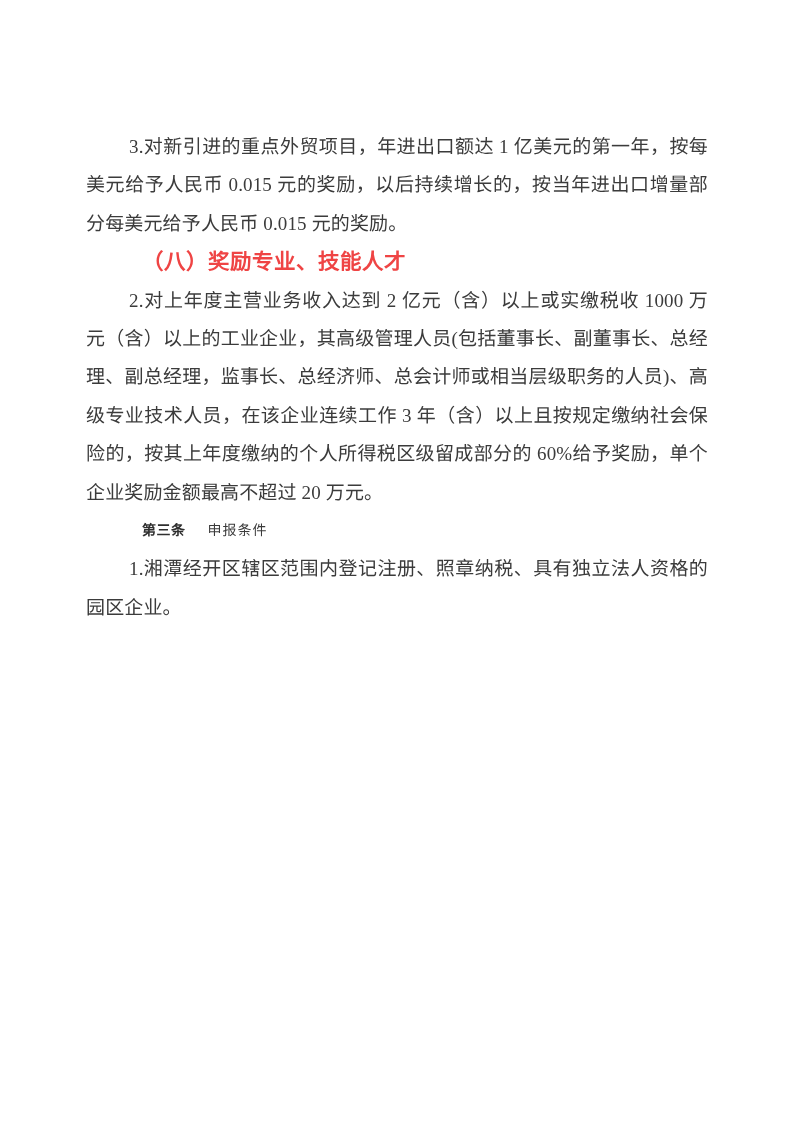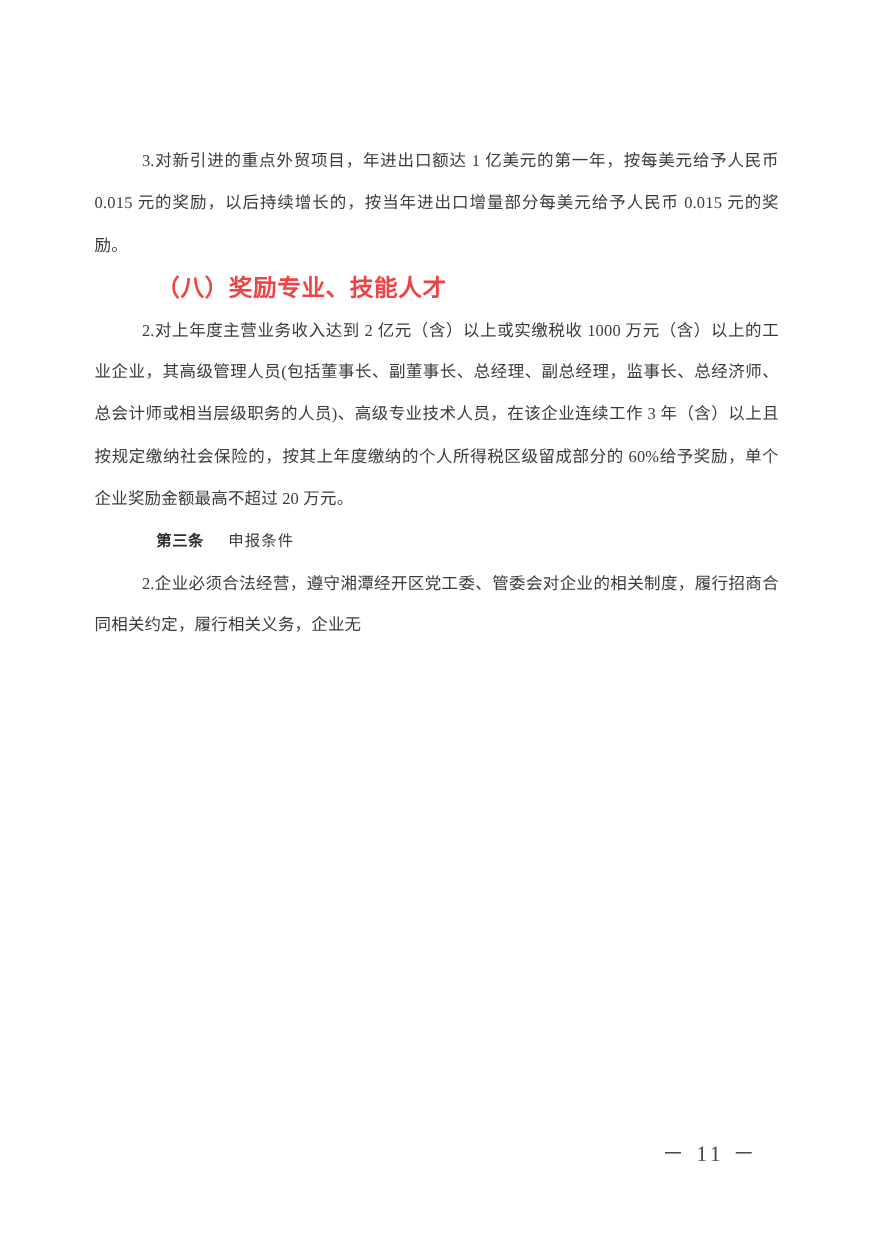--- a/index.html
+++ b/index.html
@@ -21,21 +21,21 @@
   }
   .content {
     position: absolute;
     left: 86px;
     top: 128px;
     width: 622px;
   }
   
   .para {
     font-family: "Liberation Serif", "DejaVu Serif", serif;
-    font-size: 15px;
+    font-size: 19px;
     line-height: 38.4px;
     color: #3b3b3b;
     text-align: justify;
     text-align-last: left;
     text-justify: inter-character;
     margin: 0;
     letter-spacing: 0.15px;
     -webkit-font-smoothing: antialiased;
   }
   .para.indent {
@@ -104,22 +104,19 @@
 
     <p class="para indent">3.对新引进的重点外贸项目，年进出口额达 1 亿美元的第一年，按每美元给予人民币 0.015 元的奖励，以后持续增长的，按当年进出口增量部分每美元给予人民币 0.015 元的奖励。</p>
 
     <p class="heading">（八）奖励专业、技能人才</p>
 
     <p class="para indent">2.对上年度主营业务收入达到 2 亿元（含）以上或实缴税收 1000 万元（含）以上的工业企业，其高级管理人员(包括董事长、副董事长、总经理、副总经理，监事长、总经济师、总会计师或相当层级职务的人员)、高级专业技术人员，在该企业连续工作 3 年（含）以上且按规定缴纳社会保险的，按其上年度缴纳的个人所得税区级留成部分的 60%给予奖励，单个企业奖励金额最高不超过 20 万元。</p>
 
 
     <p class="article"><span class="label">第三条</span><span class="title">申报条件</span></p>
 
+    <p class="para indent">1.湘潭经开区辖区范围内登记注册、照章纳税、具有独立法人资格的园区企业。</p>
 
-    <p class="para indent">2.企业必须合法经营，遵守湘潭经开区党工委、管委会对企业的相关制度，履行招商合同相关约定，履行相关义务，企业无</p>
 
   </div>
 
-  <div class="footer">
-    <span class="pagenum">－ 11 －</span>
-  </div>
 
 </div>
 
 </body></html>

